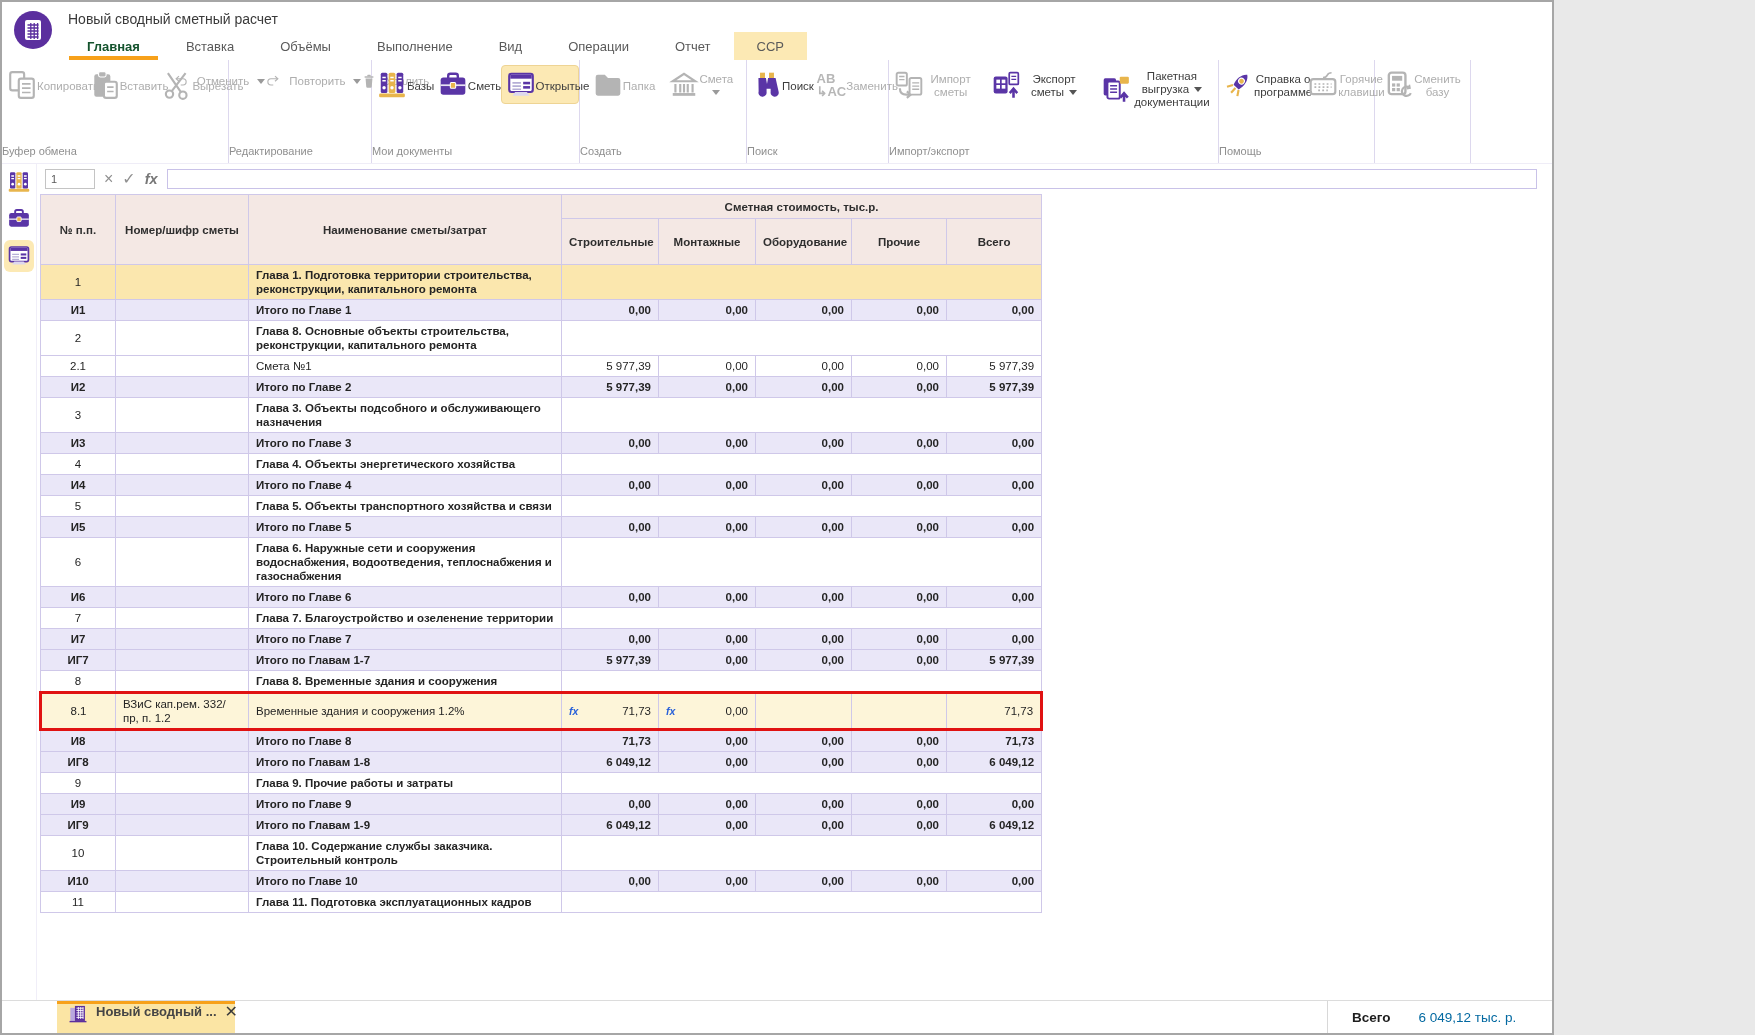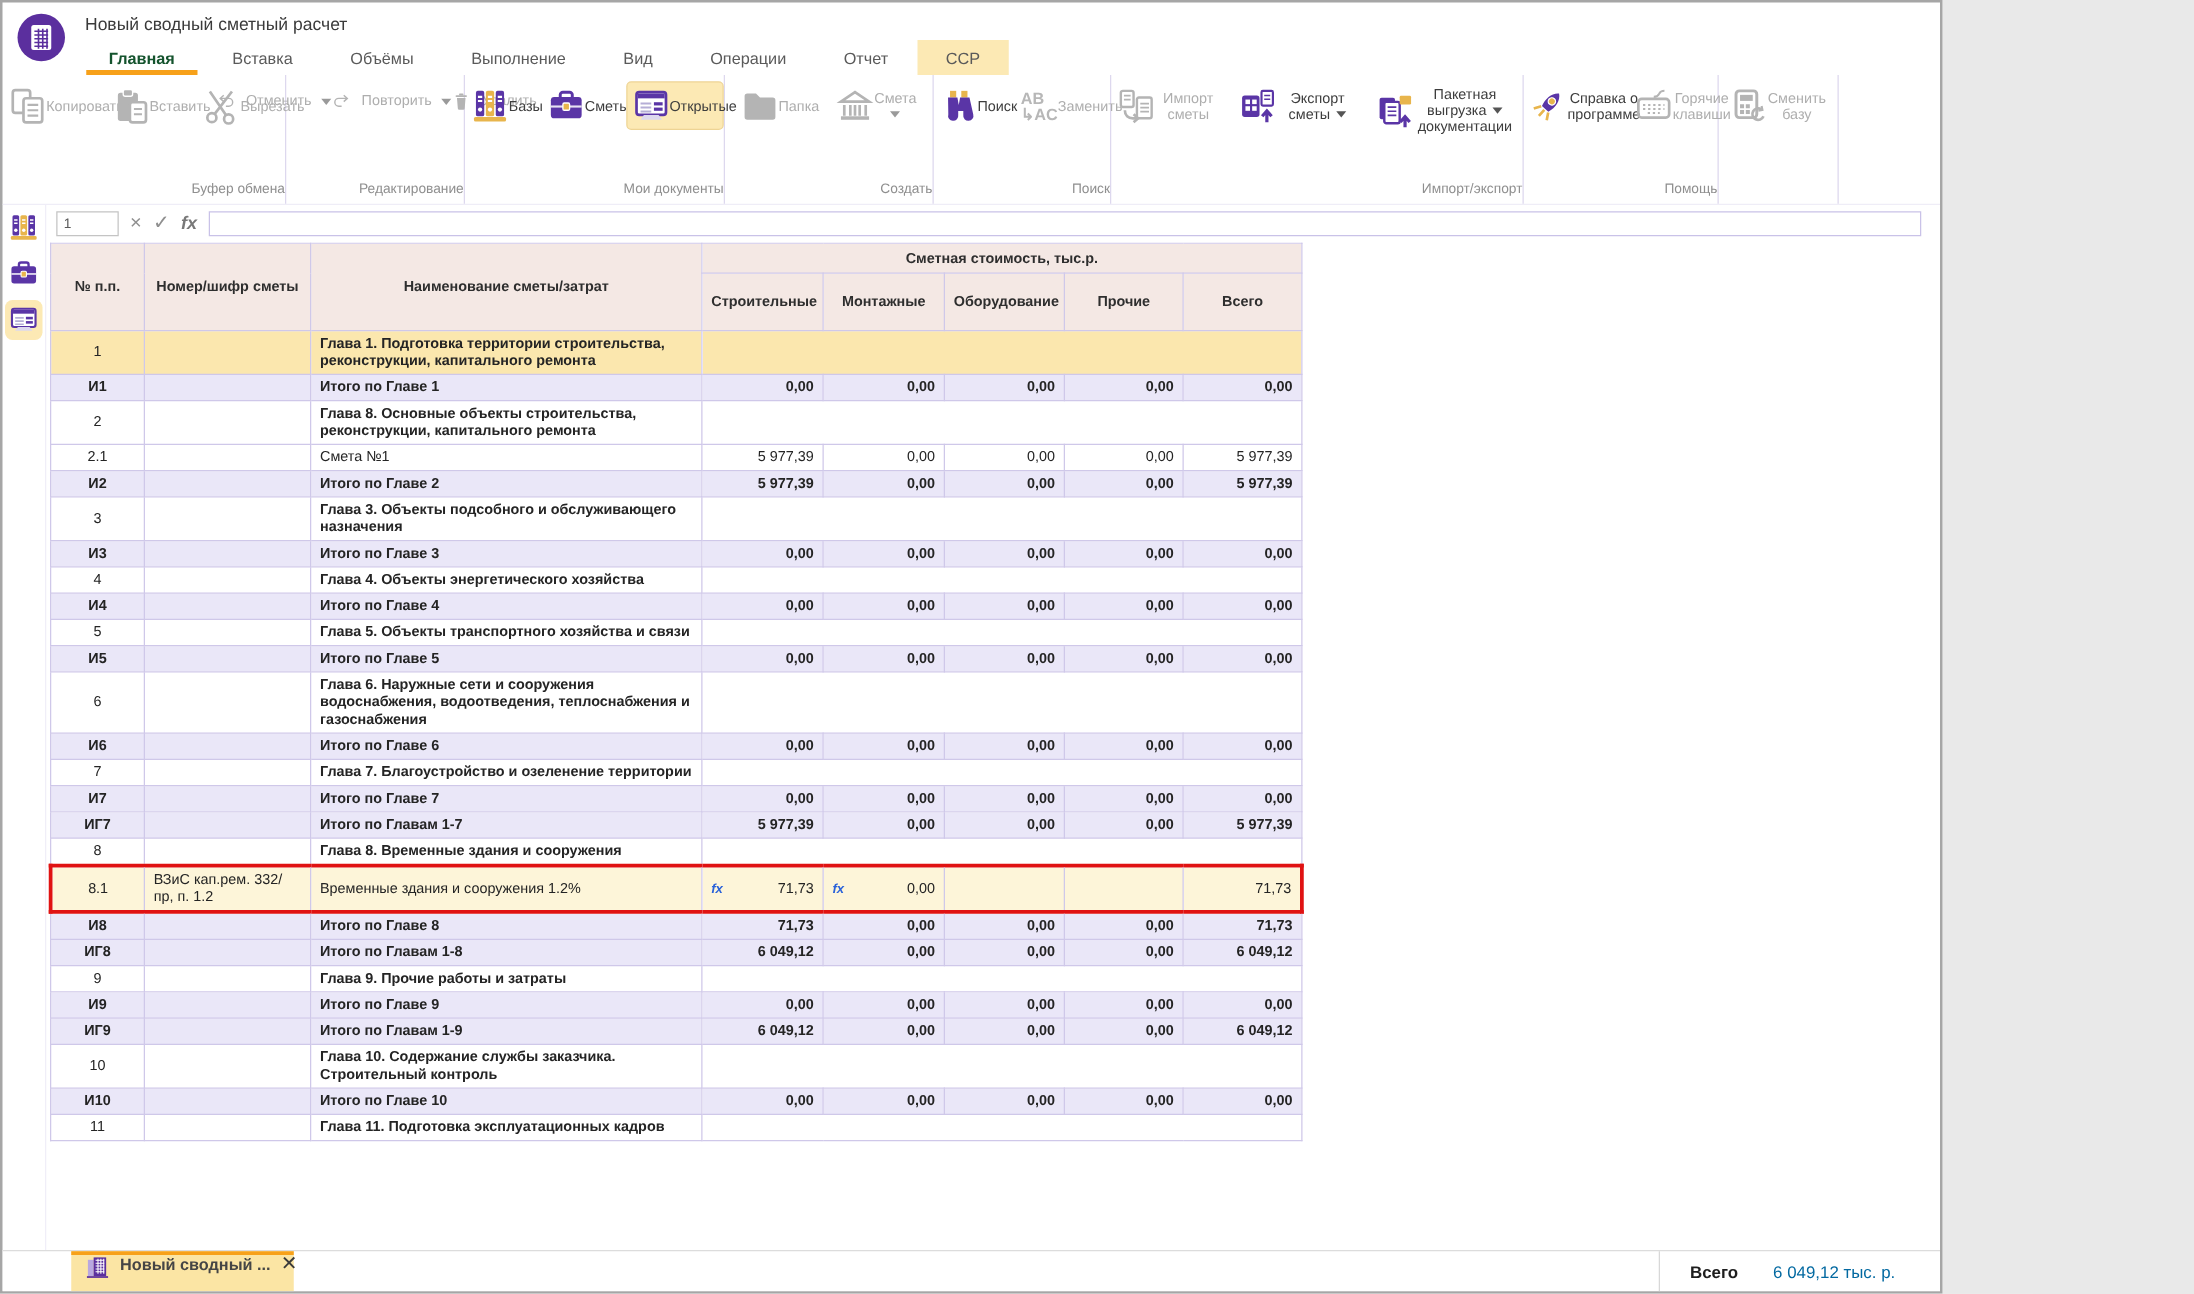--- a/index.html
+++ b/index.html
@@ -18,21 +18,21 @@
   
   .tabrow{position:absolute;top:30px;left:62px;height:28px;display:flex}
   .tab{padding:0 23px;display:flex;align-items:center;font-size:13px;color:#5a5a5a;position:relative;cursor:default}
   .tab.active{font-weight:bold;color:#14532d}
   .tab.active::after{content:"";position:absolute;left:5px;right:5px;bottom:0;height:4px;background:var(--orange)}
   .tab.hl{background:var(--tabhl)}
   
   .ribbon{position:absolute;top:58px;left:0;right:0;height:104px;display:flex;border-bottom:1px solid #efedf7}
   .rgroup{display:flex;flex-direction:column;border-right:1px solid #ddd8ee;flex:0 0 auto}
   .rbody{flex:1;display:flex;justify-content:center;align-items:flex-start;gap:4px;padding-top:5px}
-  .rcap{height:18px;text-align:right;font-size:11px;color:#8f8f8f;white-space:nowrap;overflow:hidden}
+  .rcap{height:18px;text-align:left;font-size:11px;color:#8f8f8f;white-space:nowrap;overflow:hidden}
   .rbtn{display:flex;align-items:center;padding:3px 5px 2px;border-radius:4px;min-width:54px;cursor:default}
   .rbtn .ric{height:34px;display:flex;align-items:center;justify-content:center}
   .rbtn .rlb{font-size:11.5px;color:#3d3d3d;text-align:center;line-height:13px;margin-top:2px}
   .rbtn.disabled .rlb{color:#aeaeae}
   .rbtn.active{background:var(--tabhl);border:1px solid #eed494;padding:2px 4px 1px}
   .rbody.stack{flex-direction:row;align-items:flex-start;gap:0;padding:8px 12px 0 14px}
   .sbtn{display:flex;align-items:center;gap:8px;height:25px;font-size:11.5px;color:#aeaeae;width:118px}
   .arr{display:inline-block;width:0;height:0;border:4px solid transparent;border-top:5px solid #9a9a9a;margin-left:5px;transform:translateY(3px)}
   .rbtn:not(.disabled) .arr,.doc-arr{border-top-color:#555}
   .repl{font-size:13px;font-weight:bold;line-height:13px;text-align:left}

